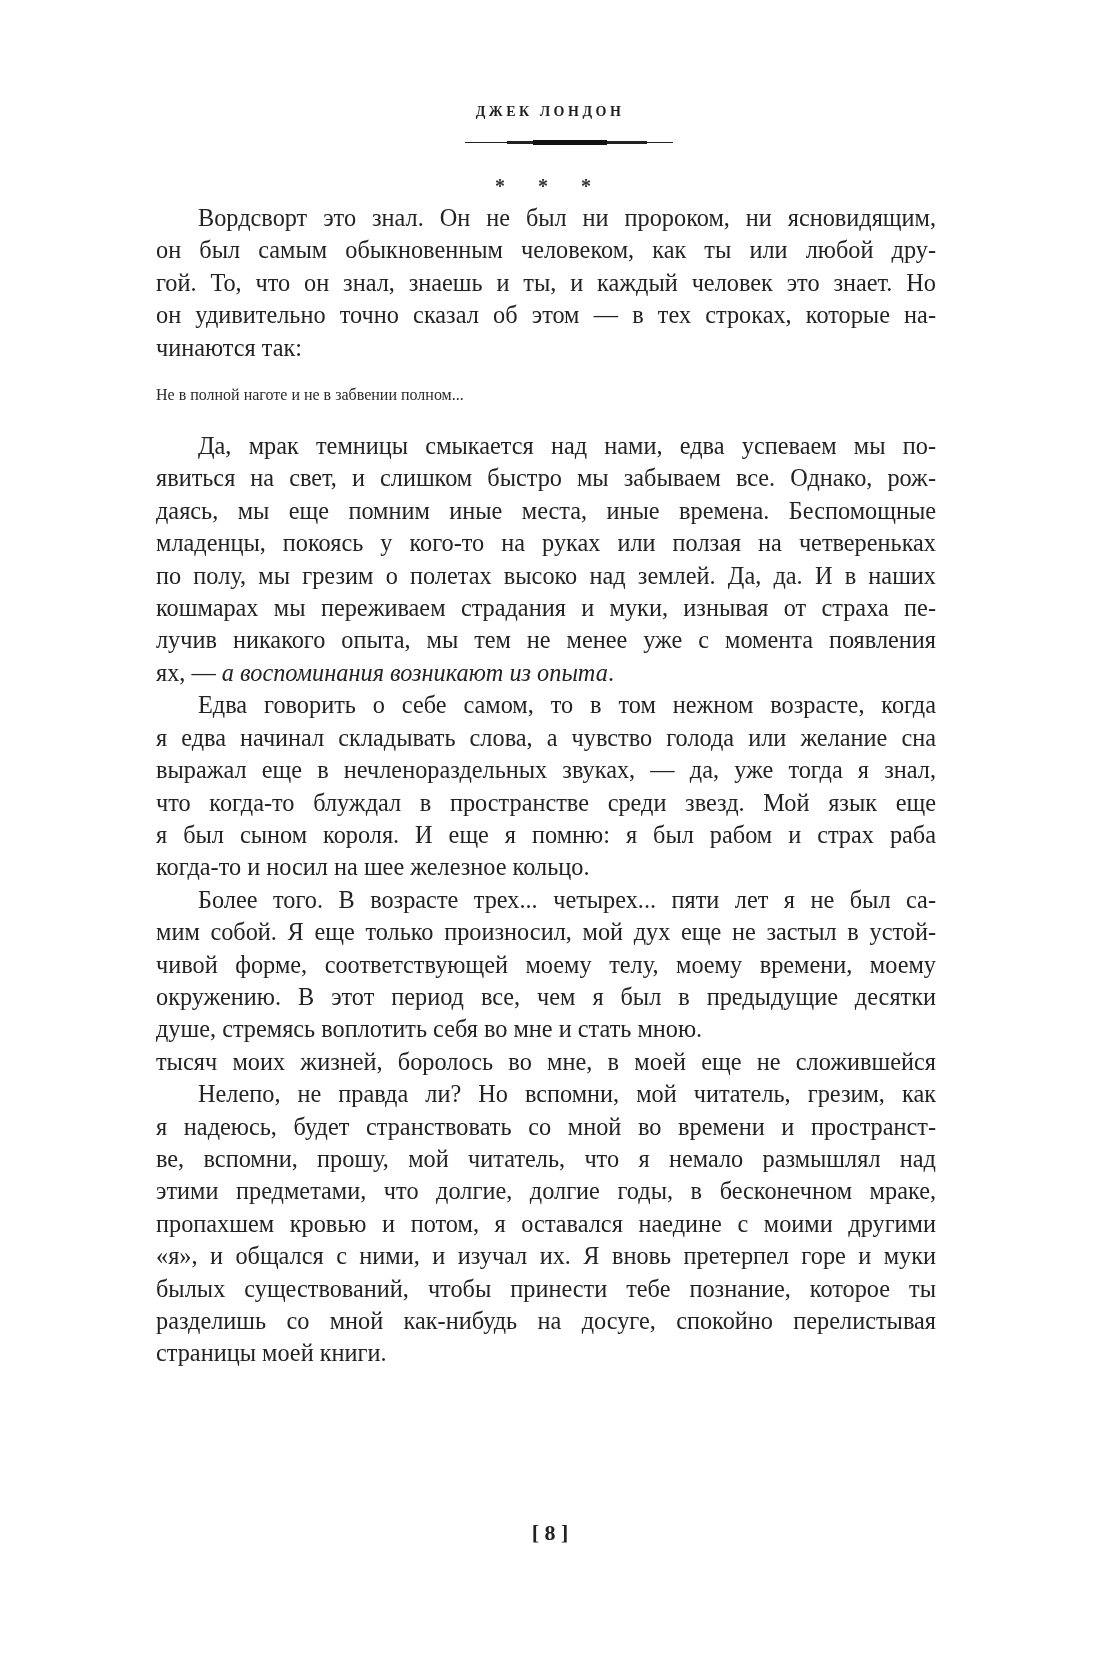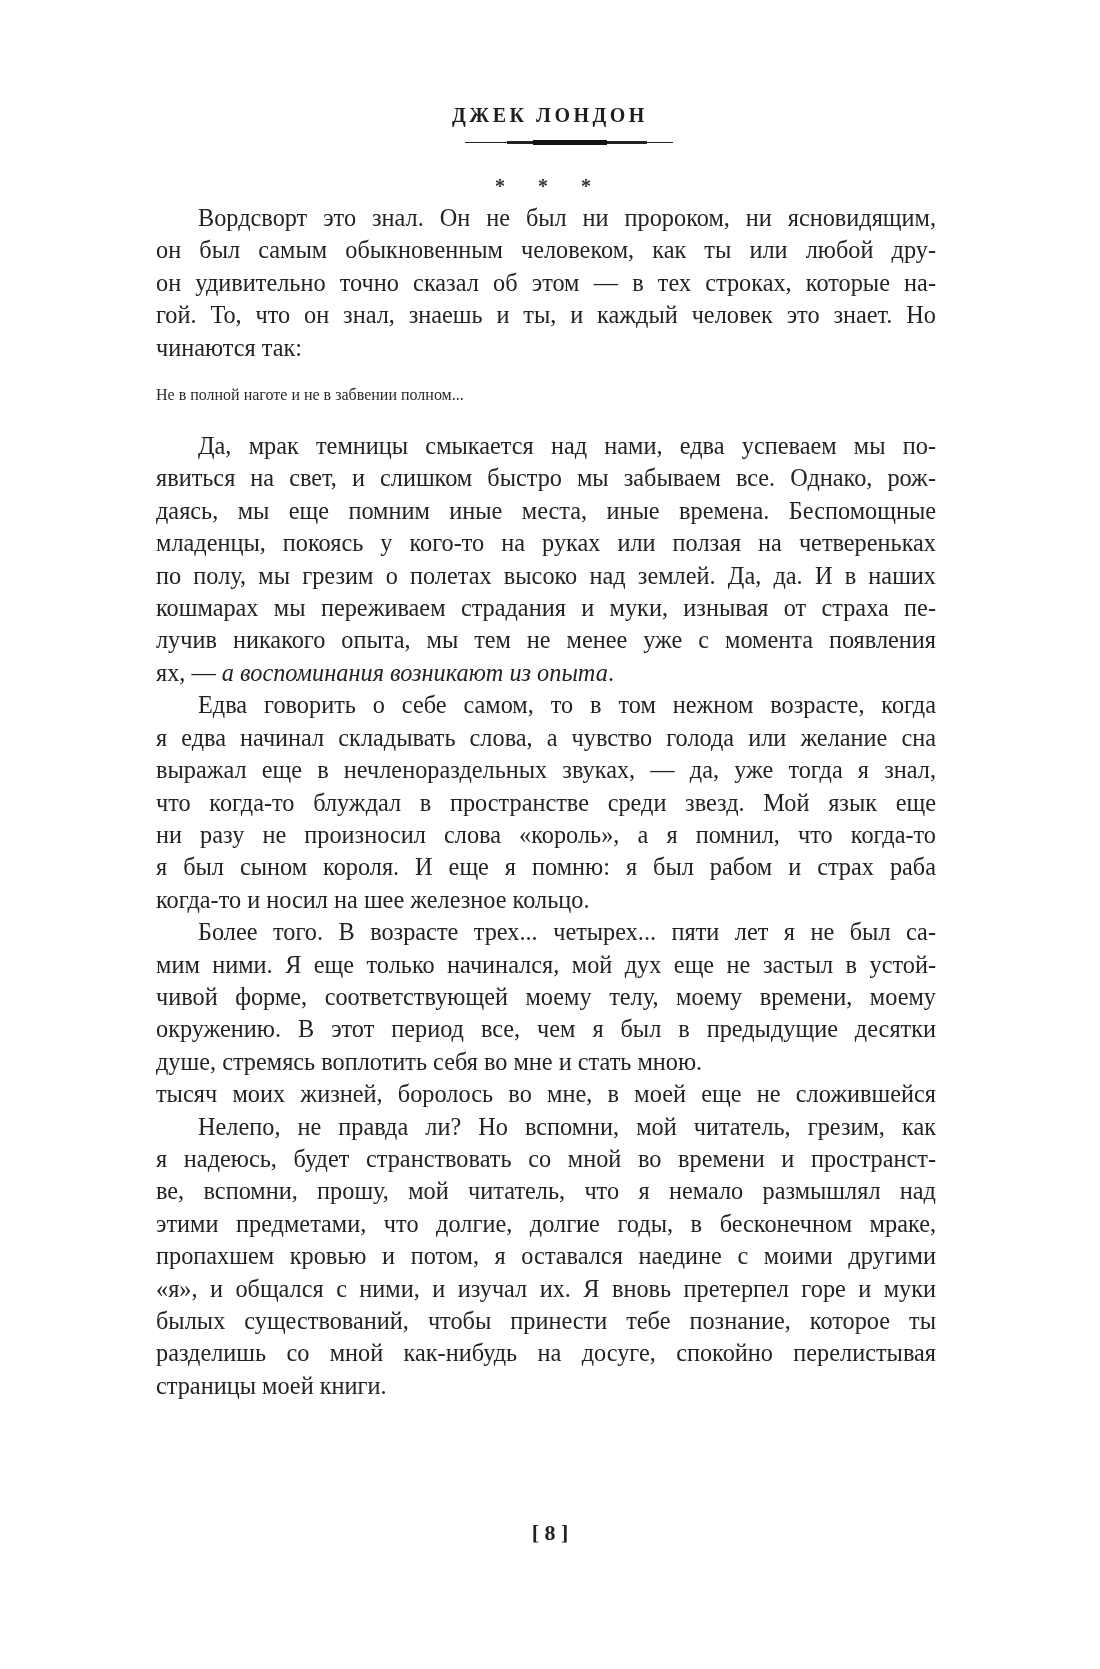--- a/index.html
+++ b/index.html
@@ -23,21 +23,21 @@
       height: 1669px;
     }
     .running-head {
       position: absolute;
       top: 104px;
       left: 0;
       width: 1100px;
       text-align: center;
       font-family: "Liberation Serif", "DejaVu Serif", serif;
       font-weight: bold;
-      font-size: 20px;
+      font-size: 14px;
       letter-spacing: 3.5px;
       color: #1e1e1e;
     }
     .head-rule {
       position: absolute;
       top: 140px;
       left: 465px;
       width: 208px;
       height: 5px;
     }
@@ -118,22 +118,22 @@
     <div class="r3"></div>
   </div>
 
   <div class="asterisks">* * *</div>
 
   <div class="body-text">
 
     <p>
       <span class="line" style="text-indent:42px">Вордсворт это знал. Он не был ни пророком, ни ясновидящим,</span>
       <span class="line">он был самым обыкновенным человеком, как ты или любой дру-</span>
+      <span class="line">гой. То, что он знал, знаешь и ты, и каждый человек это знает. Но</span>
       <span class="line">он удивительно точно сказал об этом — в тех строках, которые на-</span>
-      <span class="line">гой. То, что он знал, знаешь и ты, и каждый человек это знает. Но</span>
       <span class="line last">чинаются так:</span>
     </p>
 
     <p class="epigraph">Не в полной наготе и не в забвении полном...</p>
 
     <p>
       <span class="line" style="text-indent:42px">Да, мрак темницы смыкается над нами, едва успеваем мы по-</span>
       <span class="line">явиться на свет, и слишком быстро мы забываем все. Однако, рож-</span>
       <span class="line">даясь, мы еще помним иные места, иные времена. Беспомощные</span>
       <span class="line">младенцы, покоясь у кого-то на руках или ползая на четвереньках</span>
@@ -141,28 +141,27 @@
       <span class="line">кошмарах мы переживаем страдания и муки, изнывая от страха пе-</span>
       <span class="line">лучив никакого опыта, мы тем не менее уже с момента появления</span>
       <span class="line last"><span>ях, — </span><em>а воспоминания возникают из опыта</em><span>.</span></span>
     </p>
 
     <p>
       <span class="line" style="text-indent:42px">Едва говорить о себе самом, то в том нежном возрасте, когда</span>
       <span class="line">я едва начинал складывать слова, а чувство голода или желание сна</span>
       <span class="line">выражал еще в нечленораздельных звуках, — да, уже тогда я знал,</span>
       <span class="line">что когда-то блуждал в пространстве среди звезд. Мой язык еще</span>
-      <span class="line">ни разу не произносил слова «король», а я помнил, что когда-то</span>
       <span class="line">я был сыном короля. И еще я помню: я был рабом и страх раба</span>
       <span class="line last">когда-то и носил на шее железное кольцо.</span>
     </p>
 
     <p>
       <span class="line" style="text-indent:42px">Более того. В возрасте трех... четырех... пяти лет я не был са-</span>
-      <span class="line">мим ними. Я еще только начинался, мой дух еще не застыл в устой-</span>
+      <span class="line">мим собой. Я еще только произносил, мой дух еще не застыл в устой-</span>
       <span class="line">чивой форме, соответствующей моему телу, моему времени, моему</span>
       <span class="line">окружению. В этот период все, чем я был в предыдущие десятки</span>
       <span class="line last">душе, стремясь воплотить себя во мне и стать мною.</span>
       <span class="line">тысяч моих жизней, боролось во мне, в моей еще не сложившейся</span>
     </p>
 
     <p>
       <span class="line" style="text-indent:42px">Нелепо, не правда ли? Но вспомни, мой читатель, грезим, как</span>
       <span class="line">я надеюсь, будет странствовать со мной во времени и пространст-</span>
       <span class="line">ве, вспомни, прошу, мой читатель, что я немало размышлял над</span>

